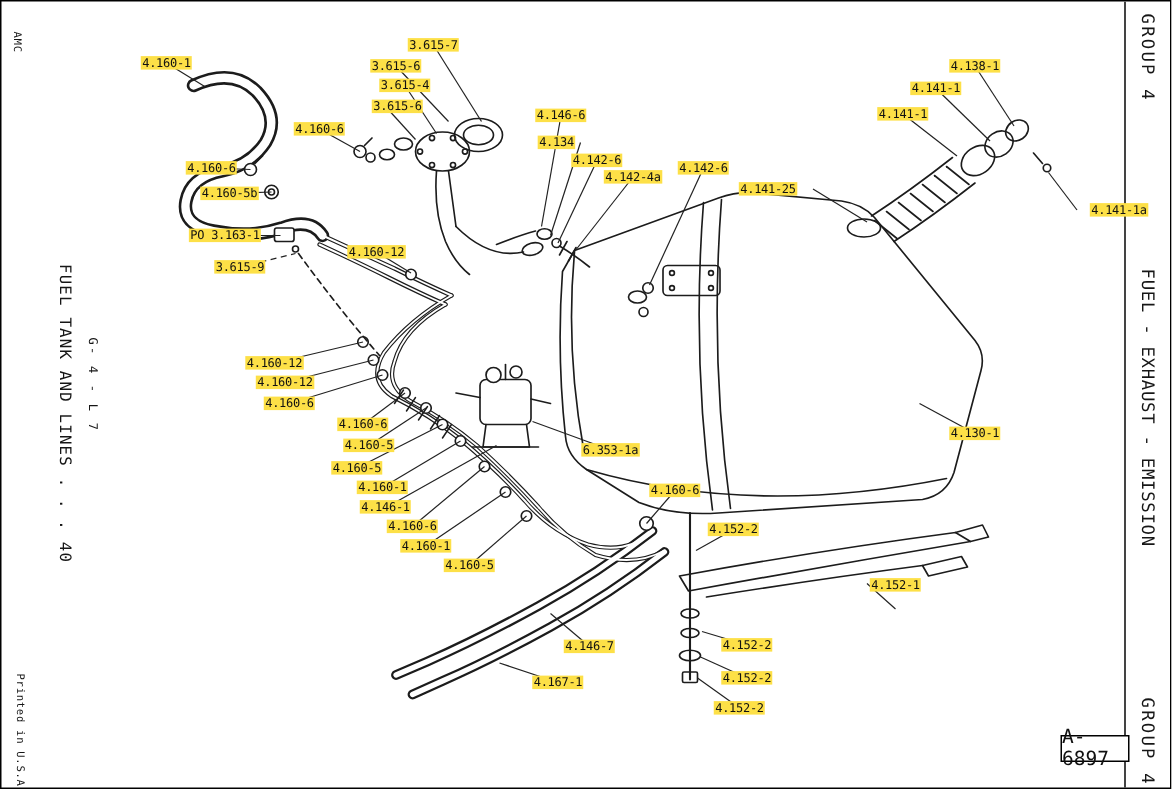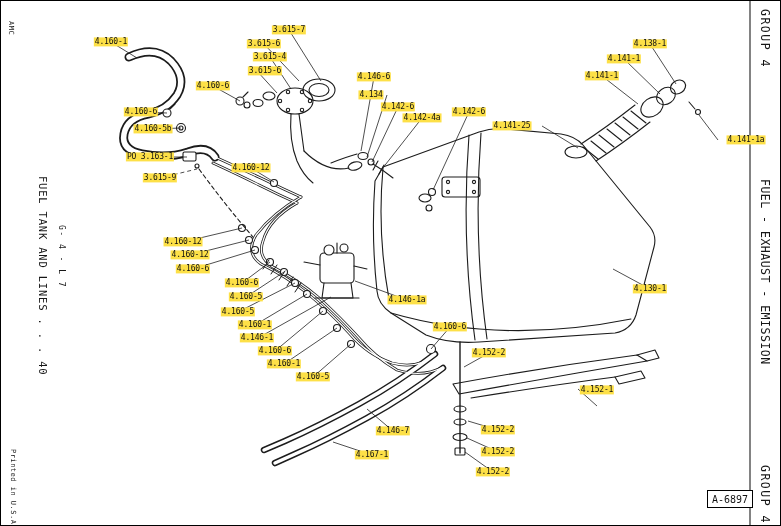--- a/index.html
+++ b/index.html
@@ -21,21 +21,21 @@
   }
   .brand{font-size:7px;letter-spacing:.5px;}
   .title{font-size:10.5px;letter-spacing:.8px;}
   .pagecode{font-size:8px;letter-spacing:1.5px;}
   .printed{font-size:7px;letter-spacing:.5px;}
   .group{font-size:11.5px;letter-spacing:1.5px;}
   .section{font-size:11.5px;letter-spacing:.5px;}
   .figbox{
     position:absolute;left:706px;top:489px;width:44px;height:16px;
     border:1px solid #000;display:flex;align-items:center;justify-content:center;
-    font-size:10px;background:#fff;
+    font-size:13px;background:#fff;
   }
 </style>
 </head>
 <body>
 
 <div class="page">
 
   <svg class="layer" viewBox="0 0 781 526" xmlns="http://www.w3.org/2000/svg">
 
     <g fill="none" stroke="#1c1c1c" stroke-width="1.1" stroke-linecap="round" stroke-linejoin="round">
@@ -246,21 +246,21 @@
       <div class="callout" style="left: 189px; top: 254px;">4.160-12</div>
       <div class="callout" style="left: 192px; top: 268px;">4.160-6</div>
       <div class="callout" style="left: 241px; top: 282px;">4.160-6</div>
       <div class="callout" style="left: 245px; top: 296px;">4.160-5</div>
       <div class="callout" style="left: 237px; top: 311px;">4.160-5</div>
       <div class="callout" style="left: 254px; top: 324px;">4.160-1</div>
       <div class="callout" style="left: 256px; top: 337px; text-align: right;">4.146-1</div>
       <div class="callout" style="left: 274px; top: 350px;">4.160-6</div>
       <div class="callout" style="left: 283px; top: 363px;">4.160-1</div>
       <div class="callout" style="left: 312px; top: 376px;">4.160-5</div>
-      <div class="callout" style="left: 406px; top: 299px;">4.146-1a</div>
+      <div class="callout" style="left: 406px; top: 299px;">6.353-1a</div>
       <div class="callout" style="left: 449px; top: 326px;">4.160-6</div>
       <div class="callout" style="left: 392px; top: 430px;">4.146-7</div>
       <div class="callout" style="left: 371px; top: 454px;">4.167-1</div>
       <div class="callout" style="left: 649px; top: 288px;">4.130-1</div>
       <div class="callout" style="left: 488px; top: 352px;">4.152-2</div>
       <div class="callout" style="left: 596px; top: 389px; text-align: center;">4.152-1</div>
       <div class="callout" style="left: 497px; top: 429px;">4.152-2</div>
       <div class="callout" style="left: 497px; top: 451px;">4.152-2</div>
       <div class="callout" style="left: 492px; top: 471px;">4.152-2</div>
     </div>

